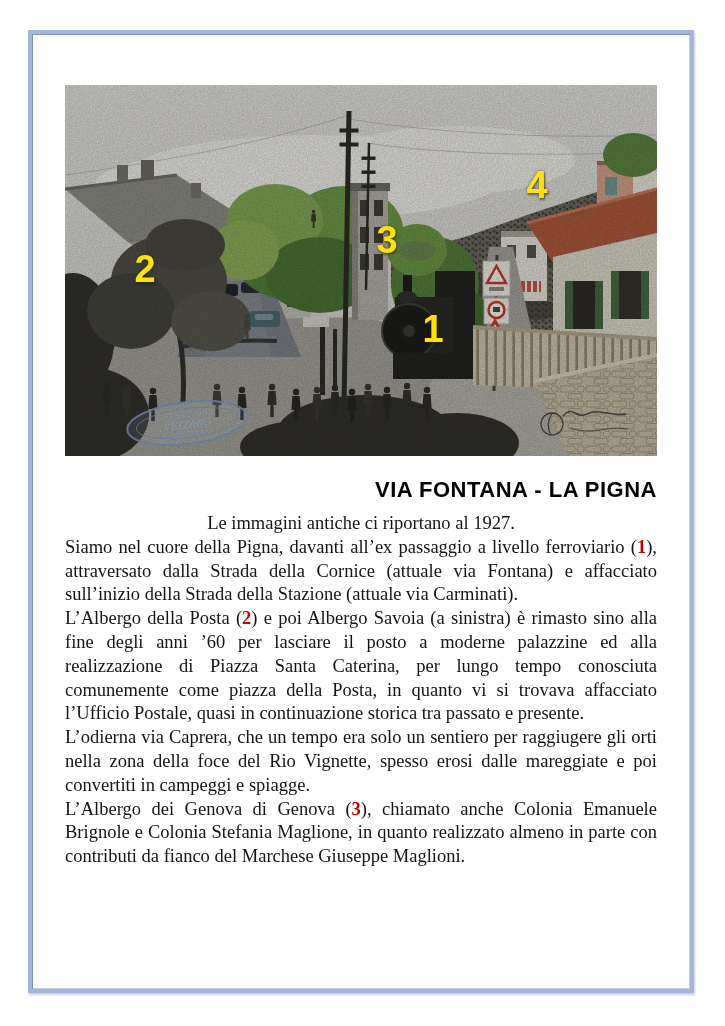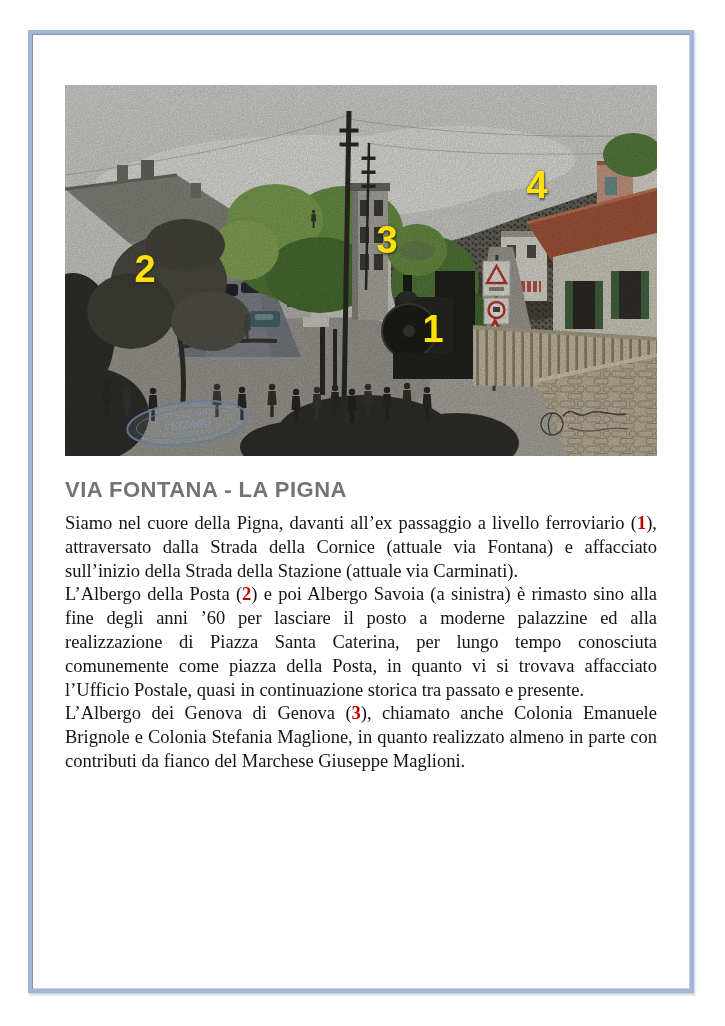--- a/index.html
+++ b/index.html
@@ -8,22 +8,22 @@
   .frame{position:absolute;left:28px;top:30px;width:666px;height:963px;box-sizing:border-box;
          border:4px solid var(--frame,#a3b6d8);
          box-shadow:inset 1px 1px 0 #7e90b5, inset -1px -1px 0 #c3cfe6, 1px 2px 2px rgba(130,148,180,.45);}
   .content{position:absolute;left:65px;top:85px;width:592px;}
   .photo{position:relative;width:592px;height:371px;margin:0;padding:0;overflow:hidden;}
   .photo svg{display:block;width:592px;height:371px;}
   .annot-layer{position:absolute;left:0;top:0;width:100%;height:100%;pointer-events:none;}
   .annot{position:absolute;transform:translate(-50%,-50%);
          font:700 38px "Liberation Sans",sans-serif;color:var(--annot,#ffe10a);
          text-shadow:0 0 3px rgba(35,35,10,.6),1px 2px 2px rgba(35,35,10,.5);}
-  .title{margin:21px 0 9px 0;text-align:left;font:700 22px "Liberation Sans",sans-serif;
-         color:#737373;letter-spacing:.5px;}
+  .title{margin:21px 0 9px 0;text-align:right;font:700 22px "Liberation Sans",sans-serif;
+         color:#000000;letter-spacing:.5px;}
   .body p{margin:0;font-size:18.5px;line-height:23.8px;color:#141414;text-align:justify;}
   .body p.center{text-align:center;}
   .marker{color:var(--marker,#c00000);font-weight:bold;}
 </style>
 </head>
 <body>
 
 <div class="page">
   <div class="frame"></div>
 
@@ -269,19 +269,21 @@
           <div class="annot" style="left: 368px; top: 244px;">1</div>
           <div class="annot" style="left: 80px; top: 184px;">2</div>
           <div class="annot" style="left: 322px; top: 155px;">3</div>
           <div class="annot" style="left: 472px; top: 100px;">4</div>
         </div>
     </figure>
 
     <h1 class="title">VIA FONTANA - LA PIGNA</h1>
 
     <div class="body">
+        <p class="center"><span>Le immagini antiche ci riportano al 1927.</span></p>
         <p><span>Siamo nel cuore della Pigna, davanti all’ex passaggio a livello ferroviario (</span><span class="marker">1</span><span>), attraversato dalla Strada della Cornice (attuale via Fontana) e affacciato sull’inizio della Strada della Stazione (attuale via Carminati).</span></p>
         <p><span>L’Albergo della Posta (</span><span class="marker">2</span><span>) e poi Albergo Savoia (a sinistra) è rimasto sino alla fine degli anni ’60 per lasciare il posto a moderne palazzine ed alla realizzazione di Piazza Santa Caterina, per lungo tempo conosciuta comunemente come piazza della Posta, in quanto vi si trovava affacciato l’Ufficio Postale, quasi in continuazione storica tra passato e presente.</span></p>
+        <p><span>L’odierna via Caprera, che un tempo era solo un sentiero per raggiugere gli orti nella zona della foce del Rio Vignette, spesso erosi dalle mareggiate e poi convertiti in campeggi e spiagge.</span></p>
         <p><span>L’Albergo dei Genova di Genova (</span><span class="marker">3</span><span>), chiamato anche Colonia Emanuele Brignole e Colonia Stefania Maglione, in quanto realizzato almeno in parte con contributi da fianco del Marchese Giuseppe Maglioni.</span></p>
       </div>
 
   </div>
 </div>
 
 </body></html>

